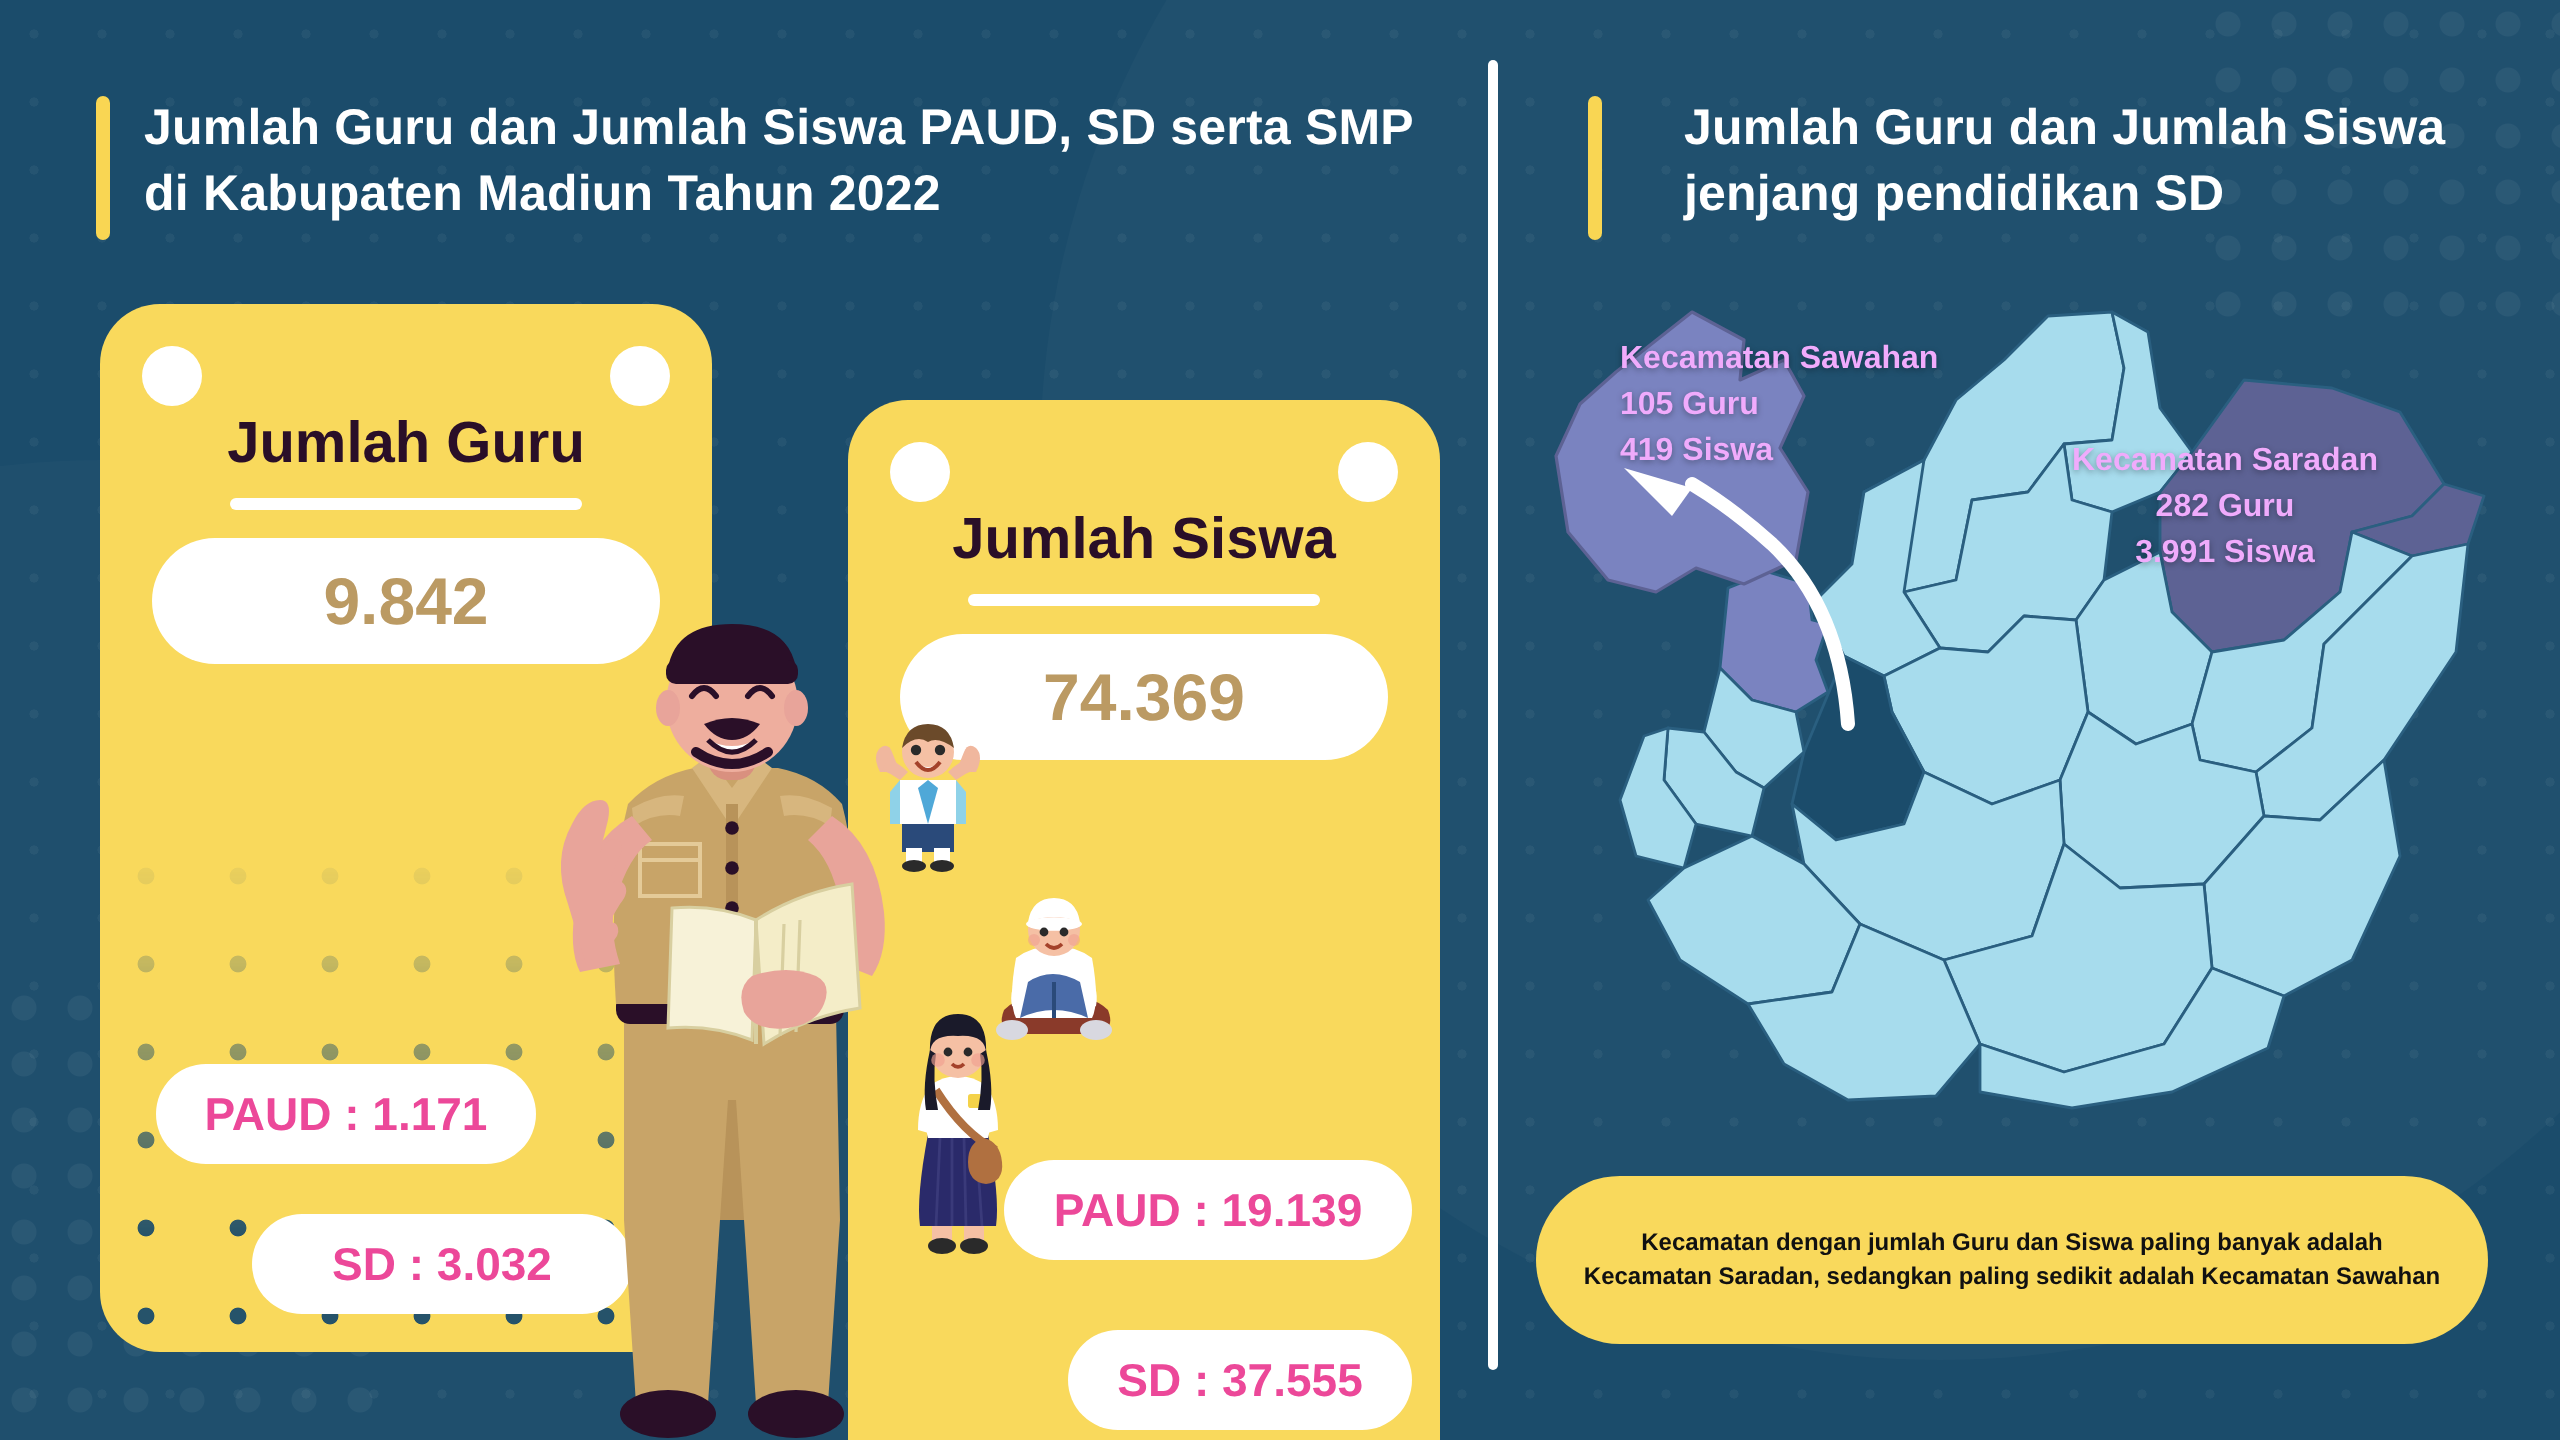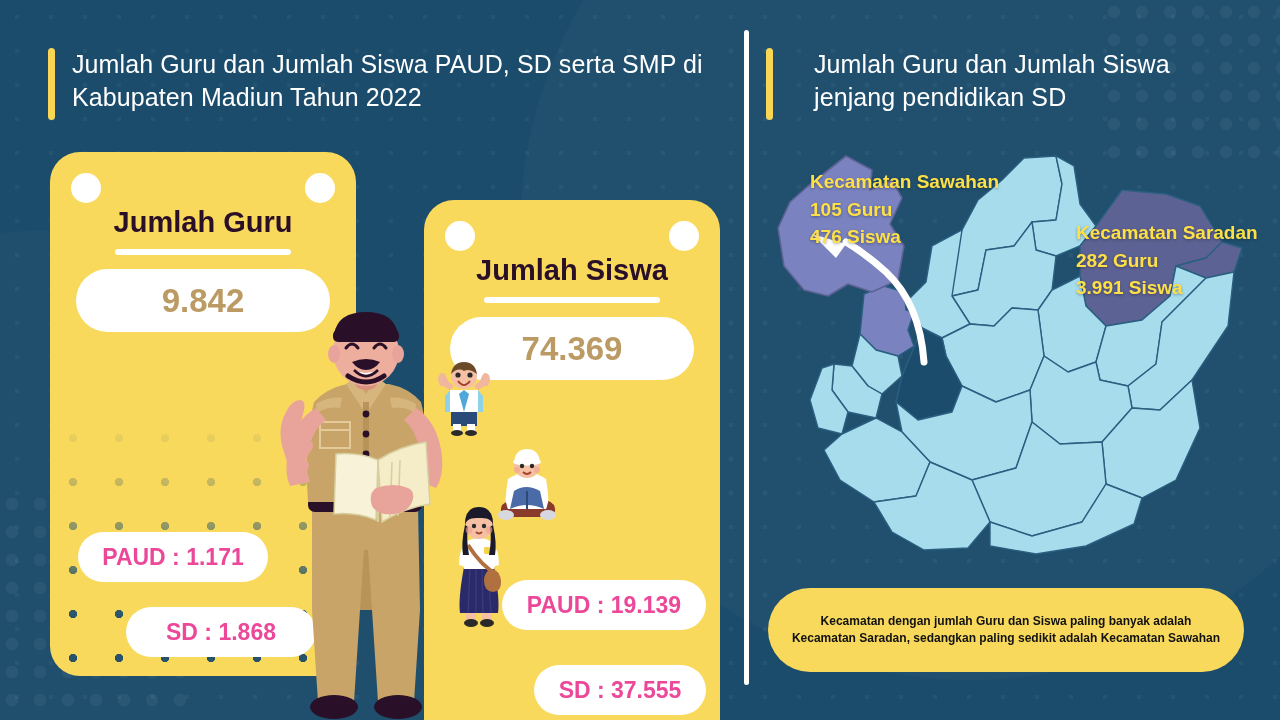--- a/index.html
+++ b/index.html
@@ -40,26 +40,26 @@
   
   .divider{
     position:absolute; left:744px; top:30px; width:5px; height:655px;
     background:#ffffff; border-radius:3px;
   }
 
   
   .title-block{ position:absolute; display:flex; gap:17px; align-items:flex-start; }
   .title-bar{ width:7px; border-radius:4px; background:#f9d653; flex:0 0 7px; }
   .title-text{
-    color:#ffffff; font-size:25px; font-weight:normal; line-height:1.3;
+    color:#ffffff; font-size:25px; font-weight:bold; line-height:1.3;
     letter-spacing:.1px;
   }
   #title-left{ left:48px; top:48px; width:660px; }
   #title-left .title-bar{ height:72px; }
-  #title-right{ left:766px; top:48px; width:470px;gap:41px; }
+  #title-right{ left:794px; top:48px; width:470px;gap:41px; }
   #title-right .title-bar{ height:72px; }
 
   
   .card{
     position:absolute; background:#f9d95c; border-radius:30px; overflow:hidden;padding-left:43px;
   }
   #card-guru { left:50px;  top:152px; width:306px; height:524px; }
   #card-siswa{ left:424px; top:152px; width:296px; height:670px;margin-top:48px; }
 
   .card-dots{
@@ -112,25 +112,25 @@
   #teacher{ left:268px; top:310px; width:196px; height:412px; z-index:5; }
   #boy-cheer{ left:430px; top:360px; width:68px; height:76px; z-index:6; }
   #boy-read { left:490px; top:445px; width:74px; height:80px; z-index:6; }
   #girl     { left:448px; top:505px; width:62px; height:124px; z-index:6; }
 
   
   #map-wrap{ position:absolute; left:756px; top:150px; width:512px; height:420px; }
   #map-wrap svg{ width:100%; height:100%; display:block; }
 
   .map-label{
-    position:absolute; color:#fde047; font-weight:bold; font-size:19px; line-height:1.45;
+    position:absolute; color:#f0abfc; font-weight:bold; font-size:16px; line-height:1.45;
     text-shadow:0 1px 3px rgba(0,0,0,.35);
   }
   #label-sawahan{ left:810px; top:168px; }
-  #label-saradan{ left:1076px; top:219px; }
+  #label-saradan{ left:1036px; top:219px;text-align:center; }
 
   
   #footnote{
     position:absolute; left:768px; top:588px; width:476px; height:84px;
     background:#f9d95c; border-radius:42px;
     display:flex; align-items:center; justify-content:center; text-align:center;
     padding:0 22px;
     color:#111111; font-size:12px; font-weight:bold; line-height:1.4;
   }
 </style>
@@ -156,21 +156,21 @@
 </div>
 
 <div class="card" id="card-guru">
   <div class="card-dots"></div>
   <div class="punch l"></div>
   <div class="punch r"></div>
   <div class="card-head">Jumlah Guru</div>
   <div class="card-rule"></div>
   <div class="total-pill">9.842</div>
   <div class="pill" id="guru-paud">PAUD : 1.171</div>
-  <div class="pill" id="guru-sd">SD : 1.868</div>
+  <div class="pill" id="guru-sd">SD : 3.032</div>
 
 </div>
 
 <div class="card" id="card-siswa">
 
   <div class="punch l"></div>
   <div class="punch r"></div>
   <div class="card-head">Jumlah Siswa</div>
   <div class="card-rule"></div>
   <div class="total-pill">74.369</div>
@@ -339,21 +339,21 @@
     <path d="M52 36 L90 6 L116 20 L114 40 L136 30 L146 48 L134 74 L148 96 L142 130 L116 142 L92 134 L72 146 L48 140 L28 116 L22 78 L34 52 Z" fill="#7a83c0" stroke="#5d6294" stroke-width="1.6" stroke-linejoin="round"></path>
 
     <path d="M168 212 q-4 -58 -38 -90 q-20 -18 -40 -30" fill="none" stroke="#ffffff" stroke-width="7" stroke-linecap="round"></path>
     <path d="M56 84 L90 94 L80 108 Z" fill="#ffffff"></path>
   </svg>
 </div>
 
 <div class="map-label" id="label-sawahan">
   <div>Kecamatan Sawahan</div>
   <div>105 Guru</div>
-  <div>476 Siswa</div>
+  <div>419 Siswa</div>
 </div>
 
 <div class="map-label" id="label-saradan">
   <div>Kecamatan Saradan</div>
   <div>282 Guru</div>
   <div>3.991 Siswa</div>
 </div>
 
 <div id="footnote">
   <span>Kecamatan dengan jumlah Guru dan Siswa paling banyak adalah Kecamatan Saradan, sedangkan paling sedikit adalah Kecamatan Sawahan</span>

